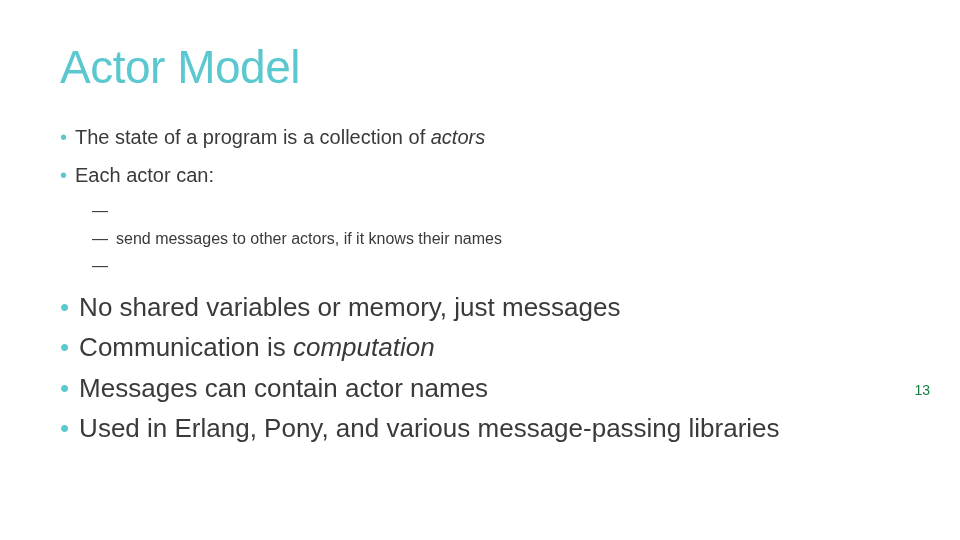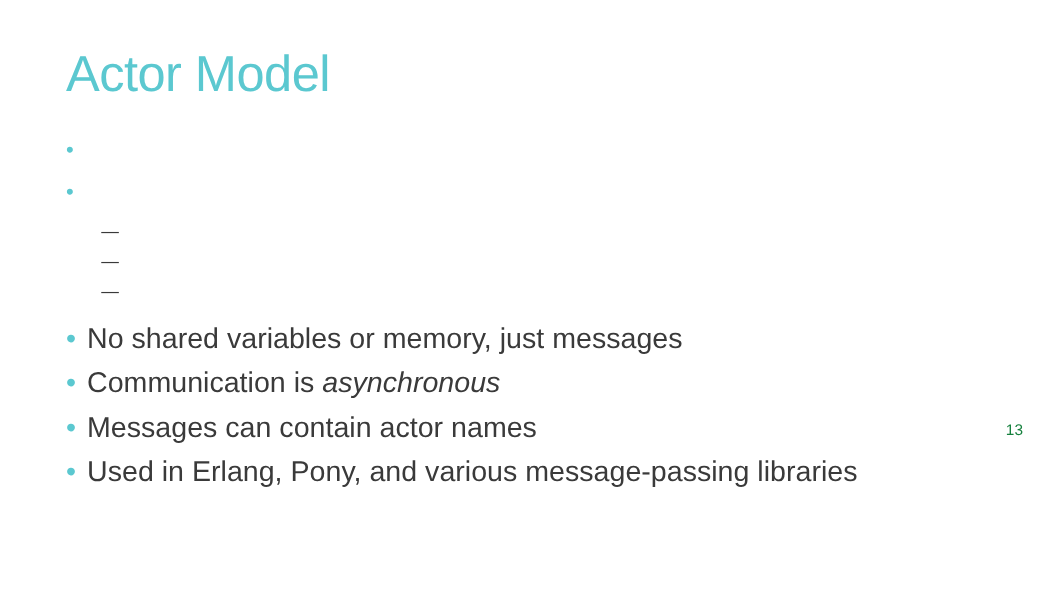--- a/index.html
+++ b/index.html
@@ -129,47 +129,52 @@
 <body>
 
 <div class="slide">
 
   <h1 class="slide-title">Actor Model</h1>
 
   <div class="content">
 
     <div class="bullet-item">
       <span class="bullet-dot">•</span>
+      <span class="bullet-text">
+        The state of a program is a collection of <em>actors</em>
+      </span>
     </div>
 
     <div class="bullet-item">
       <span class="bullet-dot">•</span>
+      <span class="bullet-text">Each actor can:</span>
     </div>
 
     <div class="sub-bullets">
       <div class="sub-bullet-item">
         <span class="sub-bullet-dash">—</span>
       </div>
       <div class="sub-bullet-item">
         <span class="sub-bullet-dash">—</span>
+        <span class="sub-bullet-text">send messages to other actors, if it knows their names</span>
       </div>
       <div class="sub-bullet-item">
         <span class="sub-bullet-dash">—</span>
       </div>
     </div>
 
     <div class="large-bullet-item">
       <span class="large-bullet-dot">•</span>
       <span class="large-bullet-text">No shared variables or memory, just messages</span>
     </div>
 
     <div class="large-bullet-item">
       <span class="large-bullet-dot">•</span>
       <span class="large-bullet-text">
-        Communication is <em>asynchronous</em>
+        Communication is <em>computation</em>
       </span>
     </div>
 
     <div class="large-bullet-item">
       <span class="large-bullet-dot">•</span>
       <span class="large-bullet-text">Messages can contain actor names</span>
     </div>
 
     <div class="large-bullet-item">
       <span class="large-bullet-dot">•</span>

